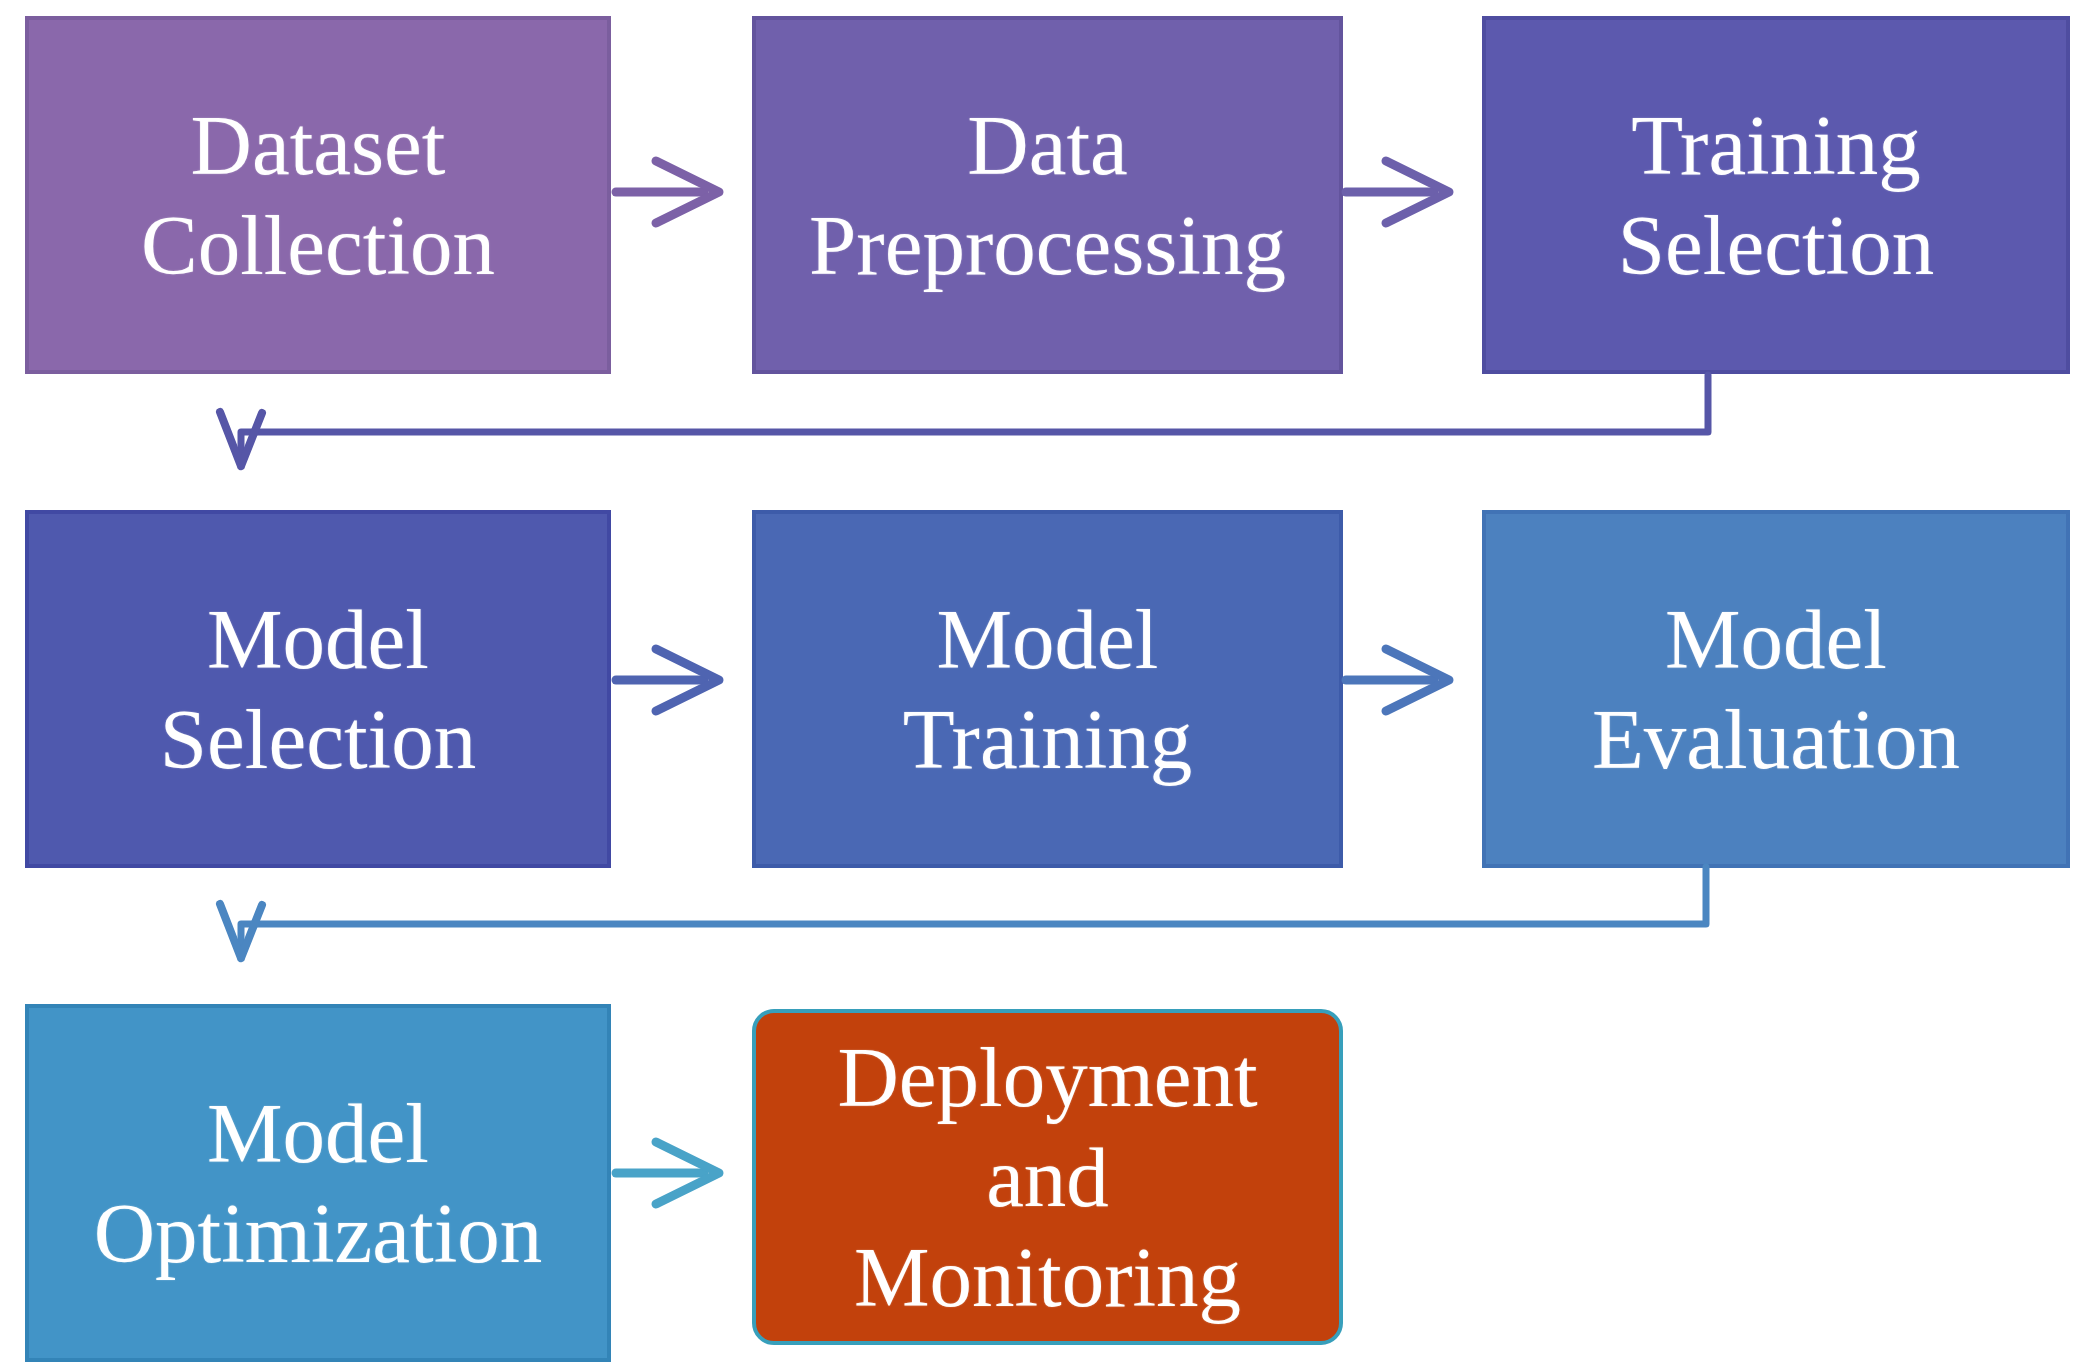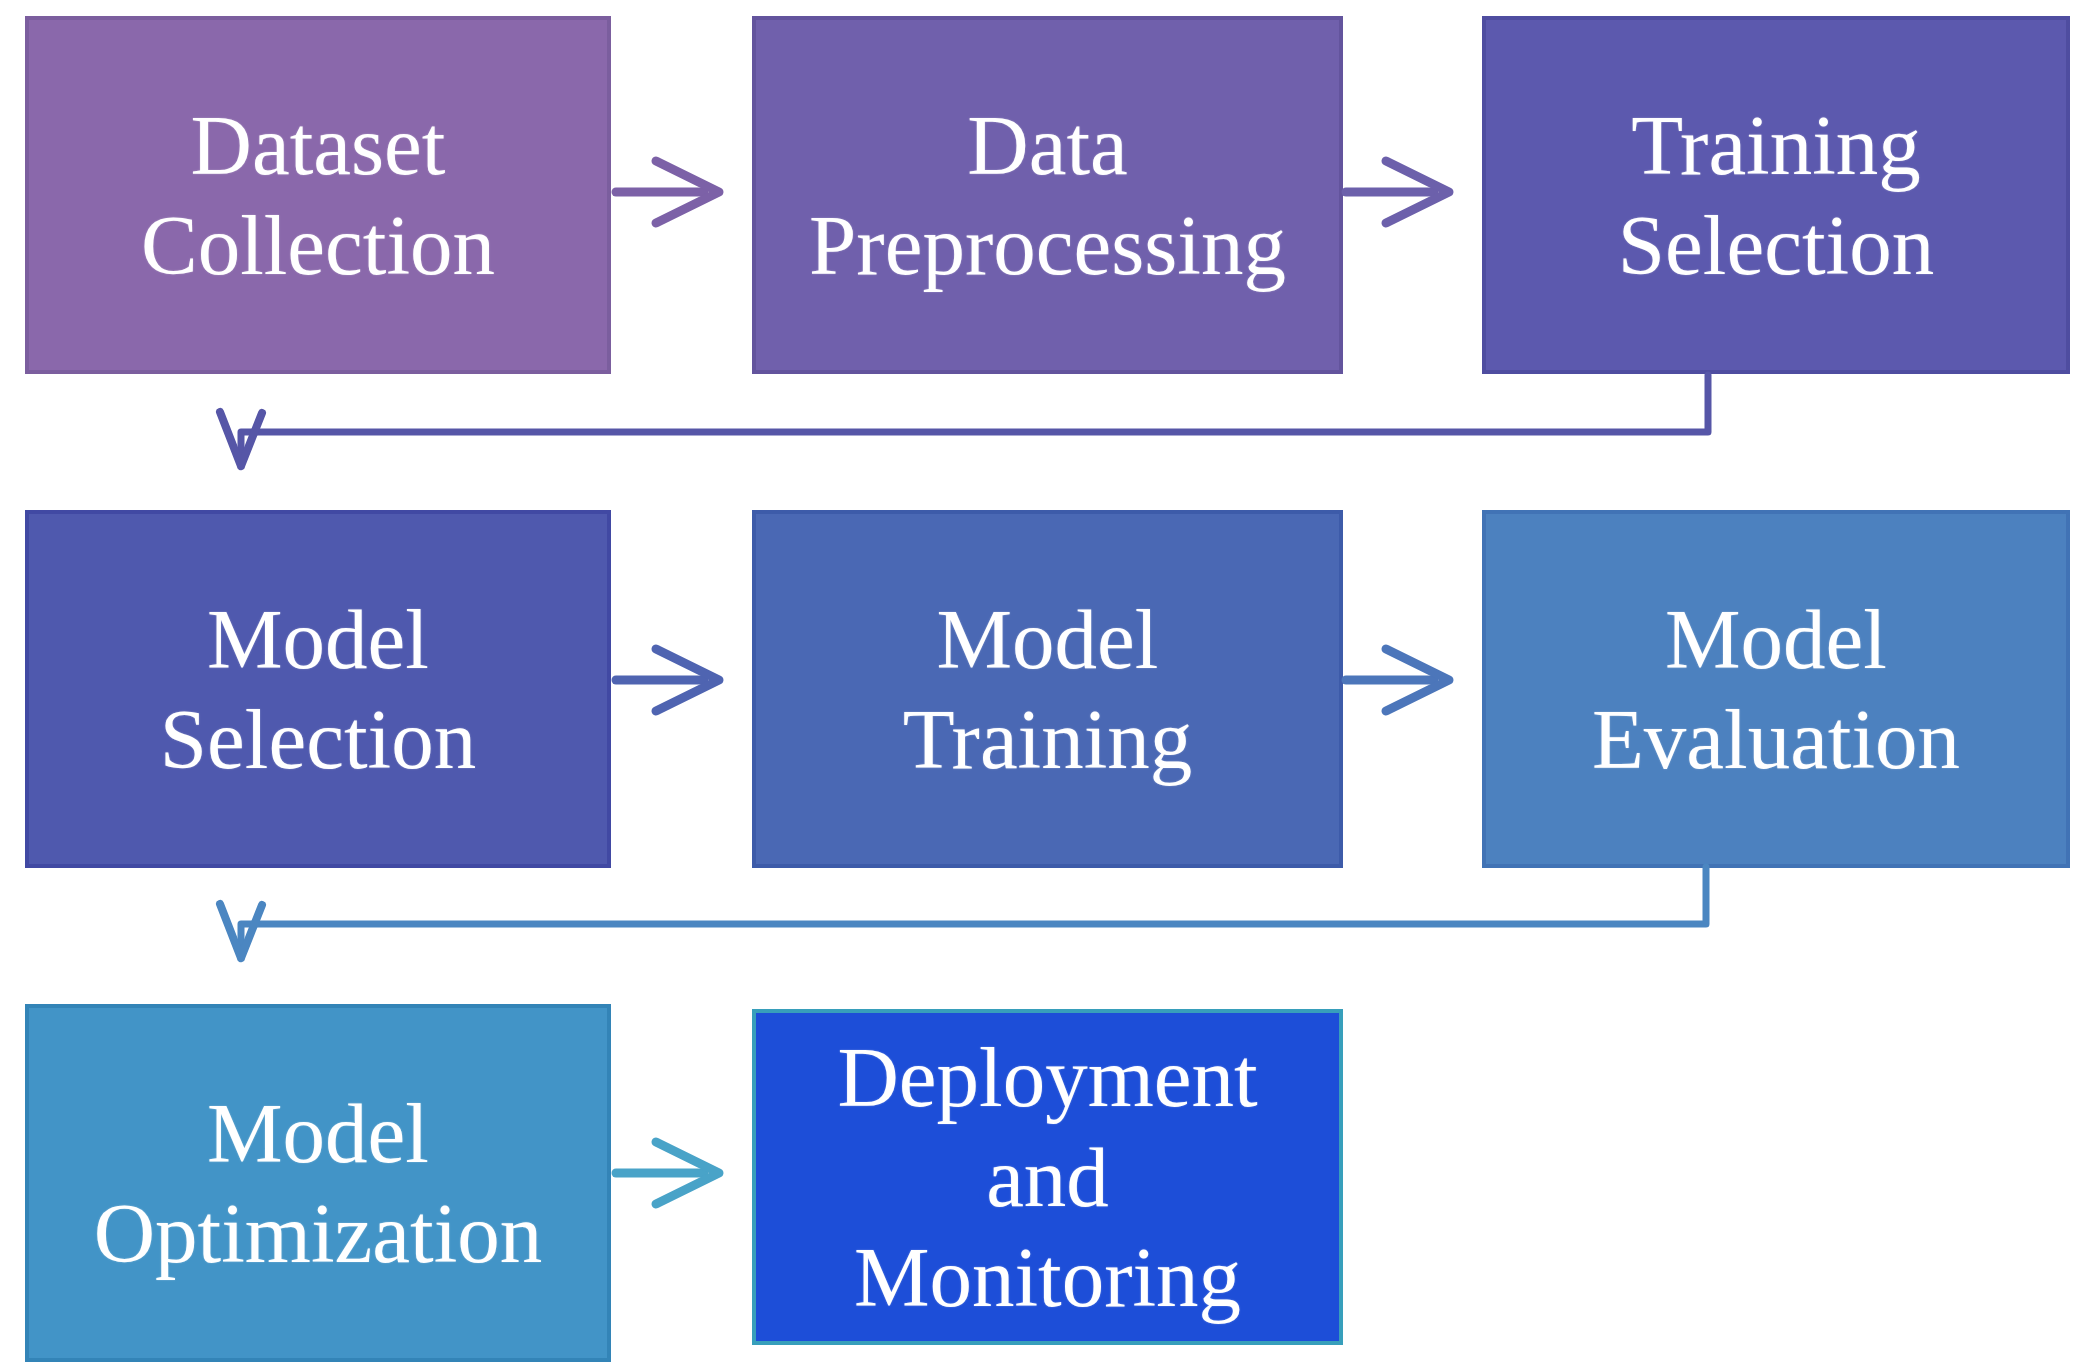--- a/index.html
+++ b/index.html
@@ -77,21 +77,21 @@
   <div class="node" id="node-model-evaluation" style="background-color: rgb(76, 129, 191); border-color: rgb(65, 115, 181);">
     <span class="label">Model
 Evaluation</span>
   </div>
 
   <div class="node" id="node-model-optimization" style="background-color: rgb(66, 148, 199); border-color: rgb(51, 132, 183);">
     <span class="label">Model
 Optimization</span>
   </div>
 
-  <div class="node" id="node-deployment-monitoring" style="background-color: #1d4ed8; border-color: rgb(55, 159, 187);">
+  <div class="node" id="node-deployment-monitoring" style="background-color: #c2410c; border-color: rgb(55, 159, 187); border-radius: 22px;">
     <span class="label">Deployment
 and
 Monitoring</span>
   </div>
 
   <svg id="edges-overlay" viewBox="0 0 2077 1364" xmlns="http://www.w3.org/2000/svg">
 
     <g fill="none" stroke-width="9" stroke-linecap="round" stroke-linejoin="round" stroke="#7C61A7">
       <line x1="616" y1="192" x2="704" y2="192"></line>
       <polyline points="656,161 719,192 656,223"></polyline>

